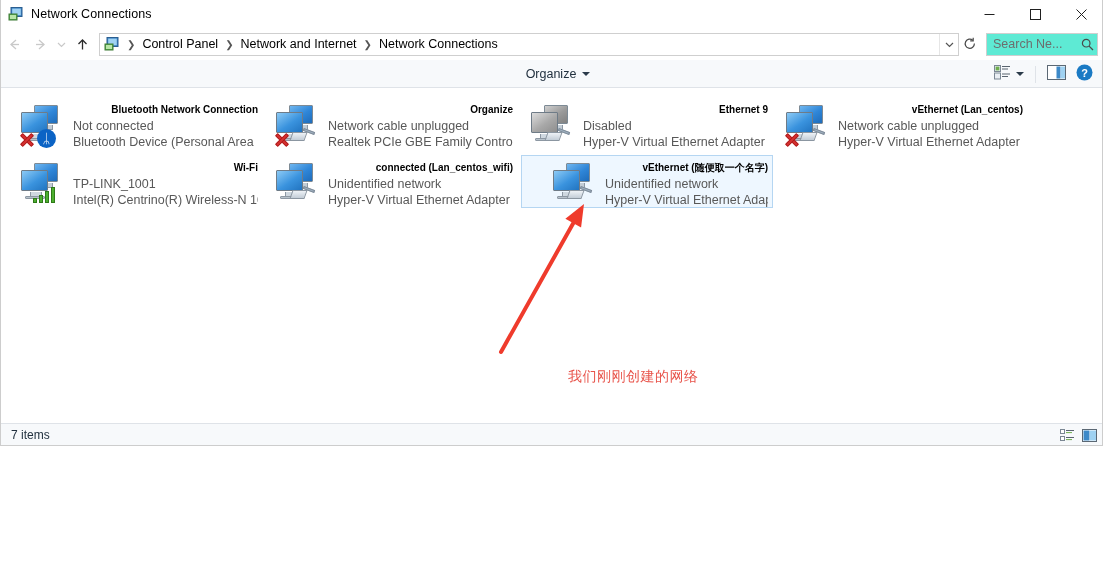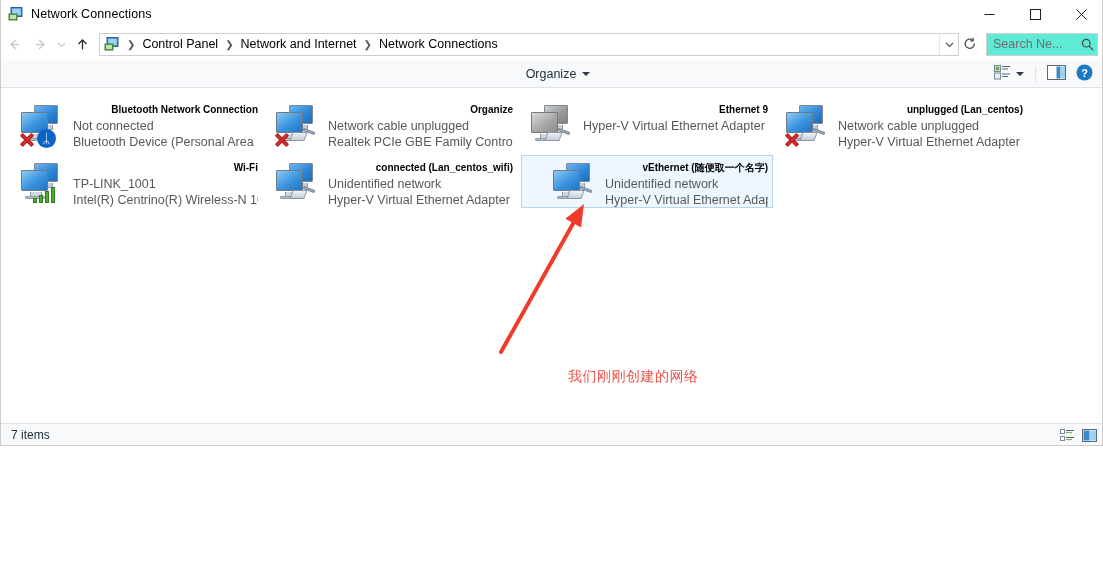--- a/index.html
+++ b/index.html
@@ -500,36 +500,37 @@
           <span class="mon-back"></span>
           <span class="mon-front"></span>
           <span class="mon-base"></span>
           <span class="cable-badge">
             <span class="wire"></span>
             <span class="plug"></span>
           </span>
         </div>
         <div class="item-text">
           <div class="item-name">Ethernet 9</div>
+          <div class="item-status">Disabled</div>
           <div class="item-adapter">Hyper-V Virtual Ethernet Adapter</div>
         </div>
       </div>
       <div class="item" style="left: 775px; top: 8px;">
         <div class="item-icon">
           <span class="mon-back"></span>
           <span class="mon-front"></span>
           <span class="mon-base"></span>
           <span class="cable-badge">
             <span class="wire"></span>
             <span class="plug"></span>
           </span>
           <span class="red-x"></span>
         </div>
         <div class="item-text">
-          <div class="item-name">unplugged (Lan_centos)</div>
+          <div class="item-name">vEthernet (Lan_centos)</div>
           <div class="item-status">Network cable unplugged</div>
           <div class="item-adapter">Hyper-V Virtual Ethernet Adapter ...</div>
         </div>
       </div>
       <div class="item" style="left: 10px; top: 66px;">
         <div class="item-icon">
           <span class="mon-back"></span>
           <span class="mon-front"></span>
           <span class="mon-base"></span>
           <span class="wifi-badge">

